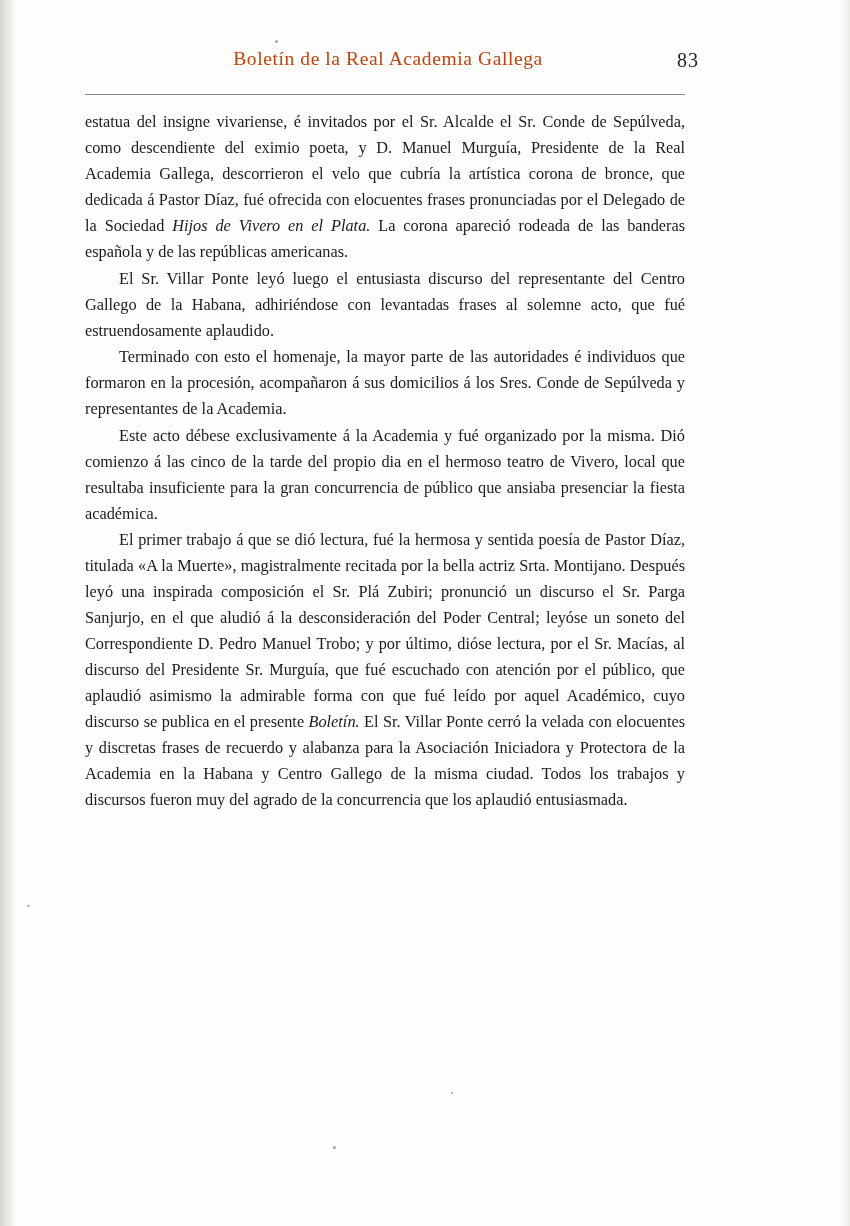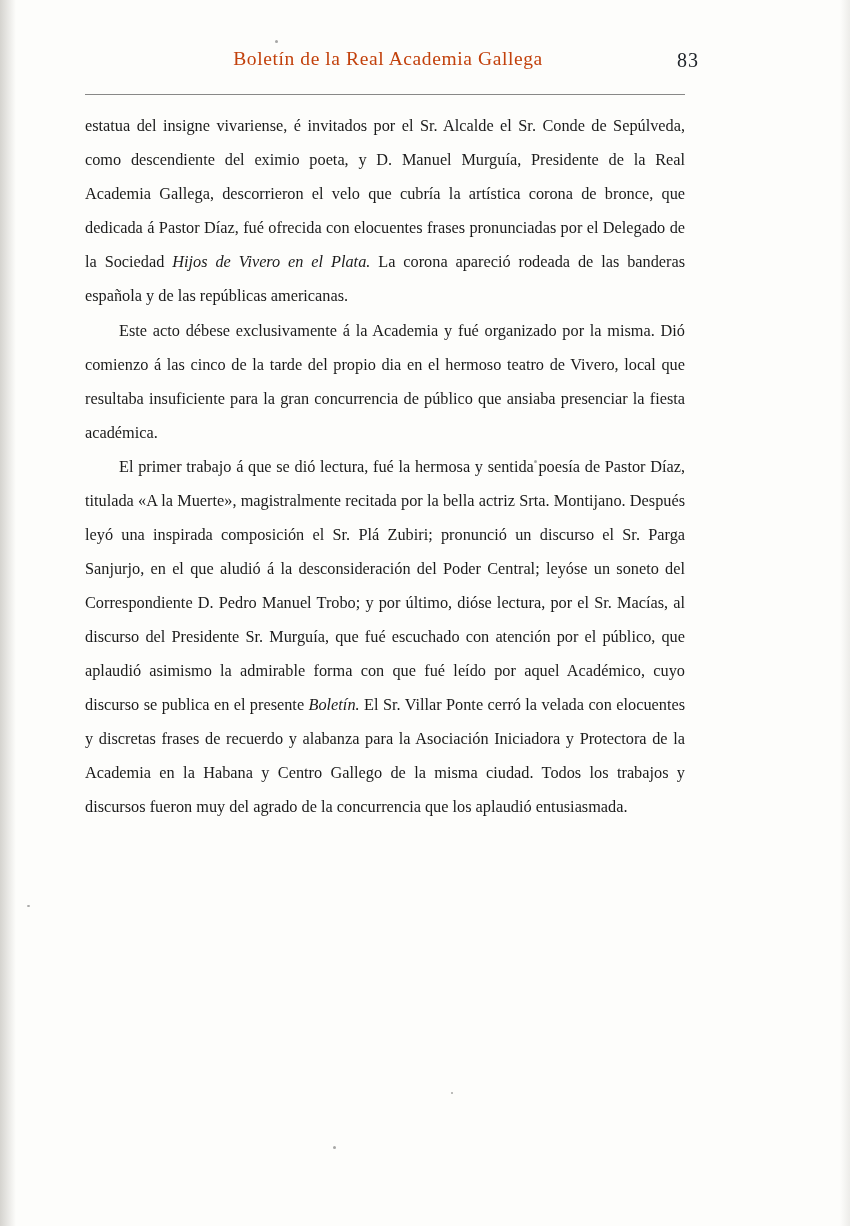--- a/index.html
+++ b/index.html
@@ -65,21 +65,21 @@
   .rule {
     width: 100%;
     height: 0;
     border-top: 1px solid rgba(40,40,40,0.55);
     margin: 6px 0 14px 0;
   }
 
   p {
     margin: 0 0 0.5px 0;
     font-size: 16.3px;
-    line-height: 34px;
+    line-height: 26px;
     text-align: justify;
     text-justify: inter-word;
     color: #1b1b1b;
     hyphens: manual;
   }
   p.indent {
     text-indent: 34px;
   }
   i, .ital {
     font-style: italic;
@@ -119,21 +119,23 @@
 
     <div class="runhead">
       <div class="title">Boletín de la Real Academia Gallega</div>
       <div class="folio">83</div>
     </div>
 
     <div class="rule"></div>
 
     <p><span>estatua del insigne vivariense, é invitados por el Sr. Alcalde el Sr. Conde de Sepúlveda, como descendiente del eximio poeta, y D. Manuel Murguía, Presidente de la Real Academia Gallega, descorrieron el velo que cubría la artística corona de bronce, que dedicada á Pastor Díaz, fué ofrecida con elocuentes frases pronunciadas por el Delegado de la Sociedad </span><i>Hijos de Vivero en el Plata.</i> <span>La corona apareció rodeada de las banderas española y de las repúblicas americanas.</span></p>
 
+    <p class="indent">El Sr. Villar Ponte leyó luego el entusiasta discurso del representante del Centro Gallego de la Habana, adhiriéndose con levantadas frases al solemne acto, que fué estruendosamente aplaudido.</p>
 
+    <p class="indent">Terminado con esto el homenaje, la mayor parte de las autoridades é individuos que formaron en la procesión, acompañaron á sus domicilios á los Sres. Conde de Sepúlveda y representantes de la Academia.</p>
 
 
     <p class="indent">Este acto débese exclusivamente á la Academia y fué organizado por la misma. Dió comienzo á las cinco de la tarde del propio dia en el hermoso teatro de Vivero, local que resultaba insuficiente para la gran concurrencia de público que ansiaba presenciar la fiesta académica.</p>
 
 
     <p class="indent"><span>El primer trabajo á que se dió lectura, fué la hermosa y sentida poesía de Pastor Díaz, titulada «A la Muerte», magistralmente recitada por la bella actriz Srta. Montijano. Después leyó una inspirada composición el Sr. Plá Zubiri; pronunció un discurso el Sr. Parga Sanjurjo, en el que aludió á la desconsideración del Poder Central; leyóse un soneto del Correspondiente D. Pedro Manuel Trobo; y por último, dióse lectura, por el Sr. Macías, al discurso del Presidente Sr. Murguía, que fué escuchado con atención por el público, que aplaudió asimismo la admirable forma con que fué leído por aquel Académico, cuyo discurso se publica en el presente </span><i>Boletín.</i><span> El Sr. Villar Ponte cerró la velada con elocuentes y discretas frases de recuerdo y alabanza para la Asociación Iniciadora y Protectora de la Academia en la Habana y Centro Gallego de la misma ciudad. Todos los trabajos y discursos fueron muy del agrado de la concurrencia que los aplaudió entusiasmada.</span></p>
 
   </div>
 </div>
 

